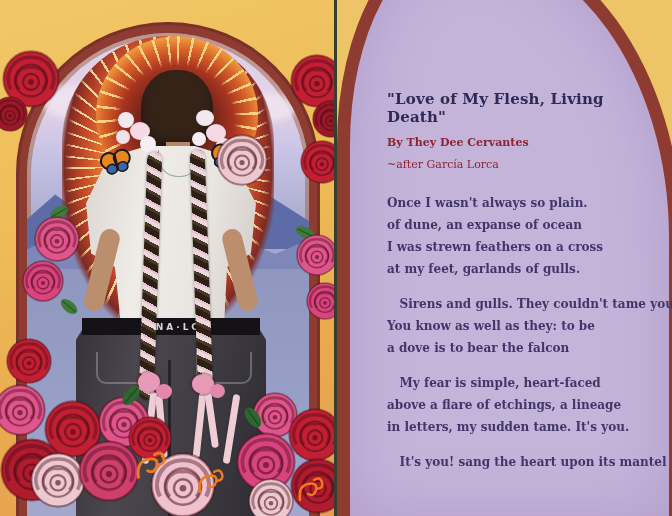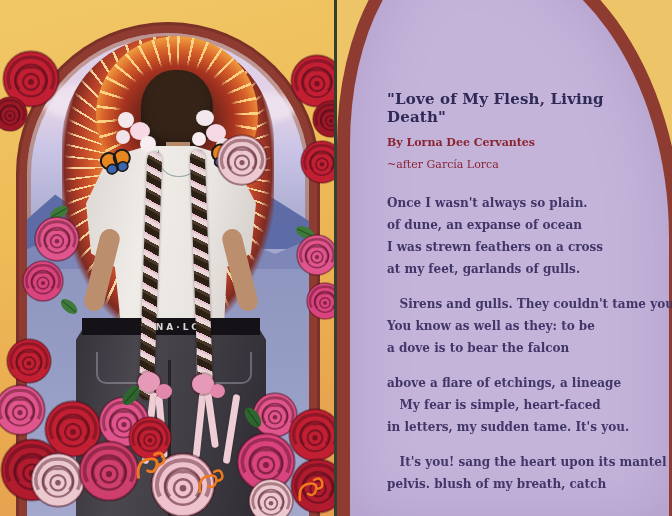--- a/index.html
+++ b/index.html
@@ -267,43 +267,42 @@
         <use href="#doodle"></use>
       </svg>
   </div>
 
   <div class="abs divider"></div>
 
   <div class="abs right-panel">
     <div class="abs poem-arch"></div>
     <div class="abs poem-block">
       <div class="poem-title">"Love of My Flesh, Living Death"</div>
-      <div class="poem-byline">By Lorna Dee Cervantes</div>
+      <div class="poem-byline">By They Dee Cervantes</div>
       <div class="poem-attr">~after García Lorca</div>
 
       <div class="stanza first">
         <div class="poem-line">Once I wasn't always so plain.</div>
         <div class="poem-line">of dune, an expanse of ocean</div>
         <div class="poem-line">I was strewn feathers on a cross</div>
         <div class="poem-line">at my feet, garlands of gulls.</div>
       </div>
 
       <div class="stanza">
         <div class="poem-line">   Sirens and gulls. They couldn't tame you.</div>
         <div class="poem-line">You know as well as they: to be</div>
         <div class="poem-line">a dove is to bear the falcon</div>
       </div>
 
       <div class="stanza">
+        <div class="poem-line">   My fear is simple, heart-faced</div>
         <div class="poem-line">above a flare of etchings, a lineage</div>
-        <div class="poem-line">   My fear is simple, heart-faced</div>
         <div class="poem-line">in letters, my sudden tame. It's you.</div>
       </div>
 
       <div class="stanza">
         <div class="poem-line">   It's you! sang the heart upon its mantel</div>
-        <div class="poem-line">pelvis. blush of my breath, catch</div>
 
       </div>
     </div>
   </div>
 
 </div>
 
 </body></html>

